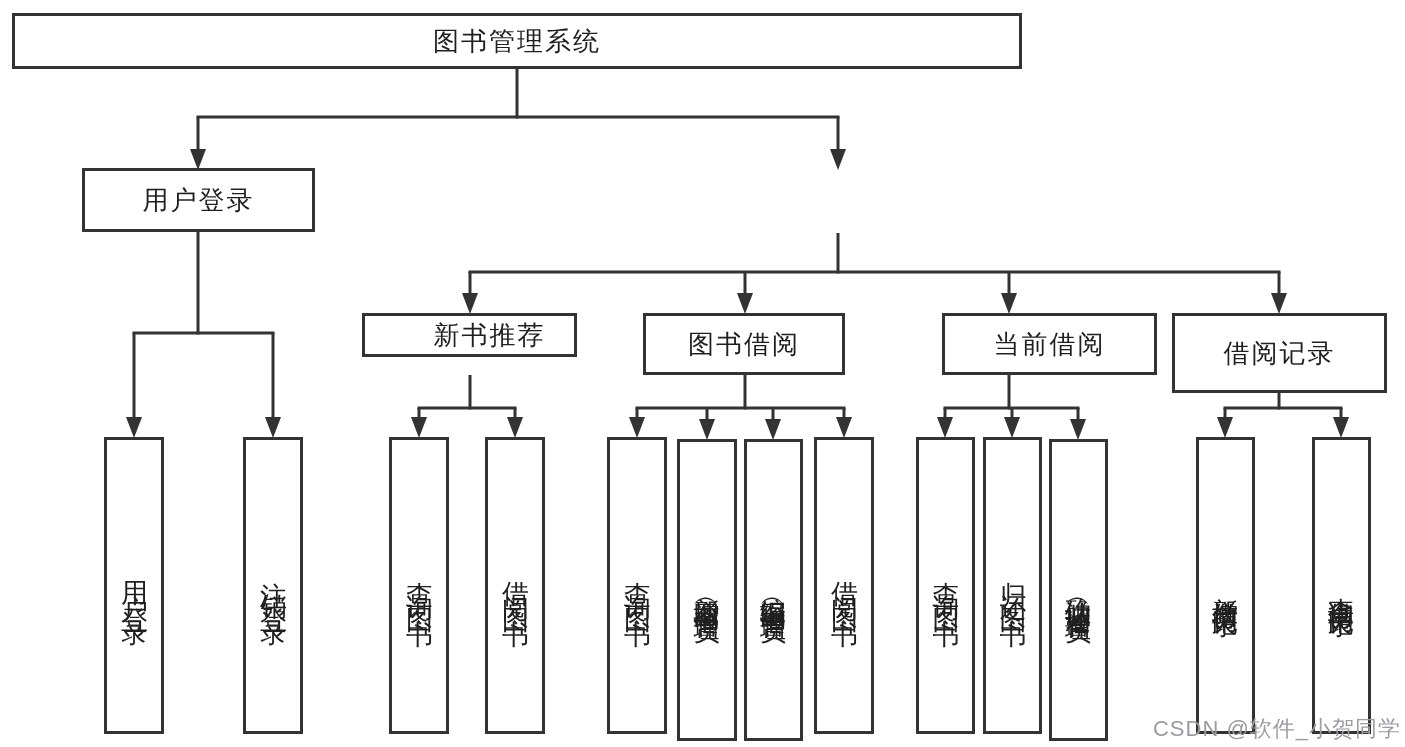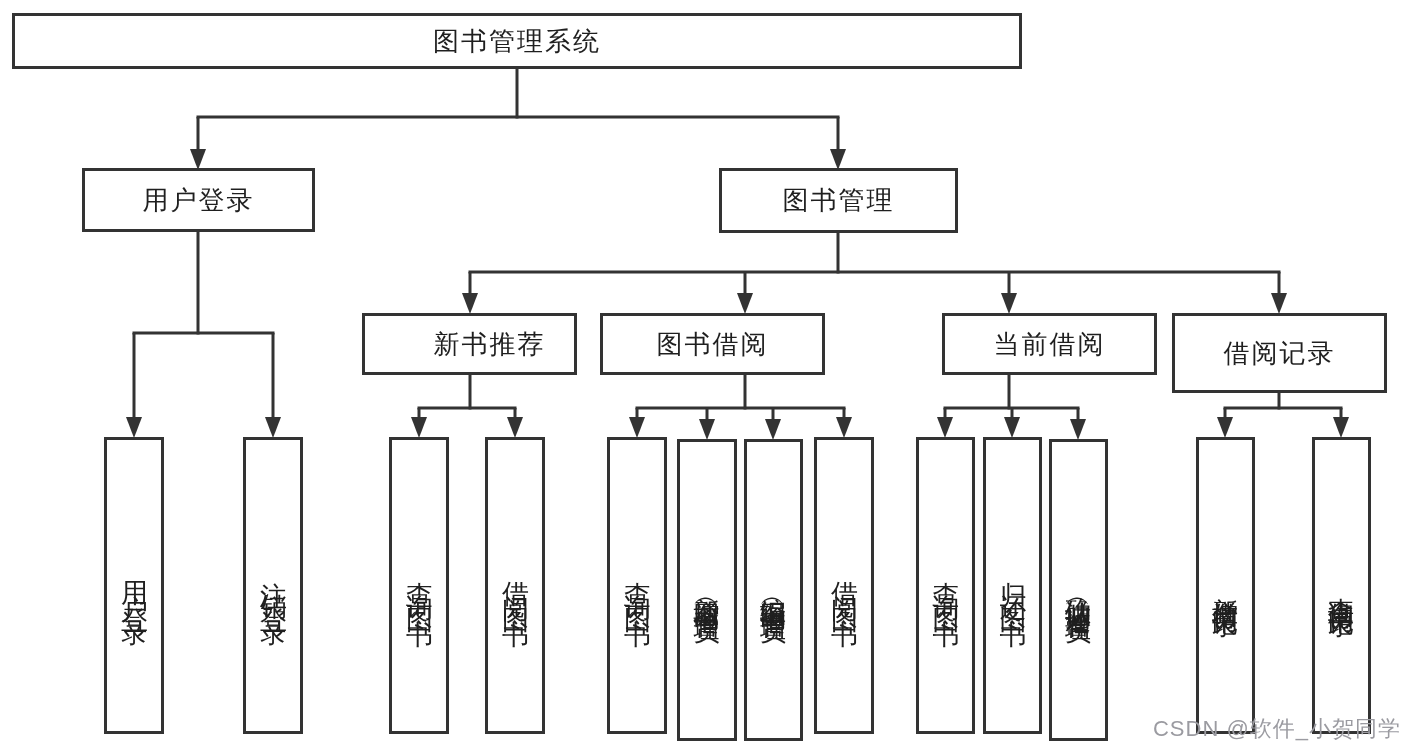--- a/index.html
+++ b/index.html
@@ -49,22 +49,22 @@
     letter-spacing:3px;
   }
   #svg-connectors{position:absolute;left:0;top:0;pointer-events:none;}
   #svg-connectors line{stroke:var(--line);stroke-width:3;}
   #svg-connectors polygon{fill:var(--line);stroke:none;}
 
   
   #n-root{left:12px;top:13px;width:1010px;height:56px;}
   #n-user-login{left:82px;top:168px;width:233px;height:64px;}
   #n-book-mgmt{left:719px;top:168px;width:239px;height:65px;}
-  #n-new-books{left:362px;top:313px;width:215px;height:62px;padding-left:40px;}
-  #n-book-borrow{left:600px;top:313px;width:225px;height:62px;}
+  #n-new-books{left:362px;top:313px;width:215px;height:44px;padding-left:40px;}
+  #n-book-borrow{left:643px;top:313px;width:202px;height:62px;}
   #n-current-borrow{left:942px;top:313px;width:215px;height:62px;}
   #n-borrow-records{left:1172px;top:313px;width:215px;height:80px;}
 
   .leaf{top:437px;width:60px;height:297px;}
   .leaf.tall{top:439px;height:302px;}
   #l-ul-login{left:104px;}
   #l-ul-logout{left:243px;}
   #l-nb-query{left:389px;}
   #l-nb-borrow{left:485px;}
   #l-bb-query{left:607px;}
@@ -163,21 +163,20 @@
       <line x1="1225" y1="408" x2="1225" y2="419"></line>
       <line x1="1341" y1="408" x2="1341" y2="419"></line>
       <polygon points="1217,417 1233,417 1225,438"></polygon>
       <polygon points="1333,417 1349,417 1341,438"></polygon>
     </g>
   </svg>
 
   <div id="n-root" class="box">图书管理系统</div>
 
   <div id="n-user-login" class="box">用户登录</div>
-  <div id="n-book-mgmt" class="box">图书管理</div>
 
   <div id="n-new-books" class="box">新书推荐</div>
   <div id="n-book-borrow" class="box">图书借阅</div>
   <div id="n-current-borrow" class="box">当前借阅</div>
   <div id="n-borrow-records" class="box">借阅记录</div>
 
   <div id="l-ul-login" class="vbox leaf">
     <span class="vtext">用户登录</span>
   </div>
   <div id="l-ul-logout" class="vbox leaf">

